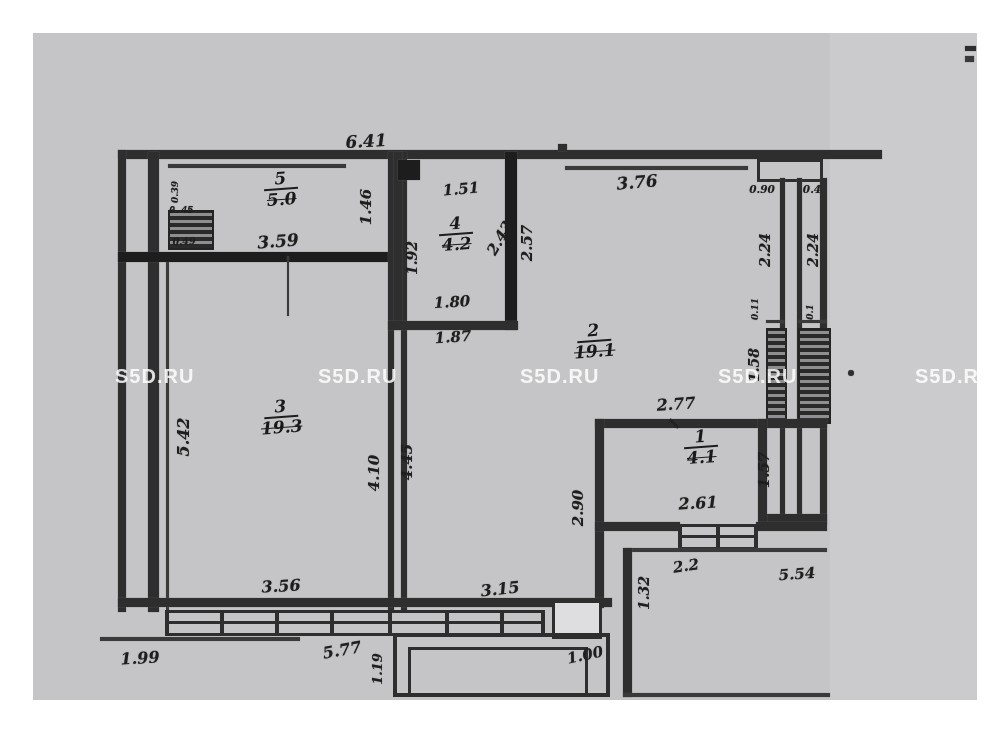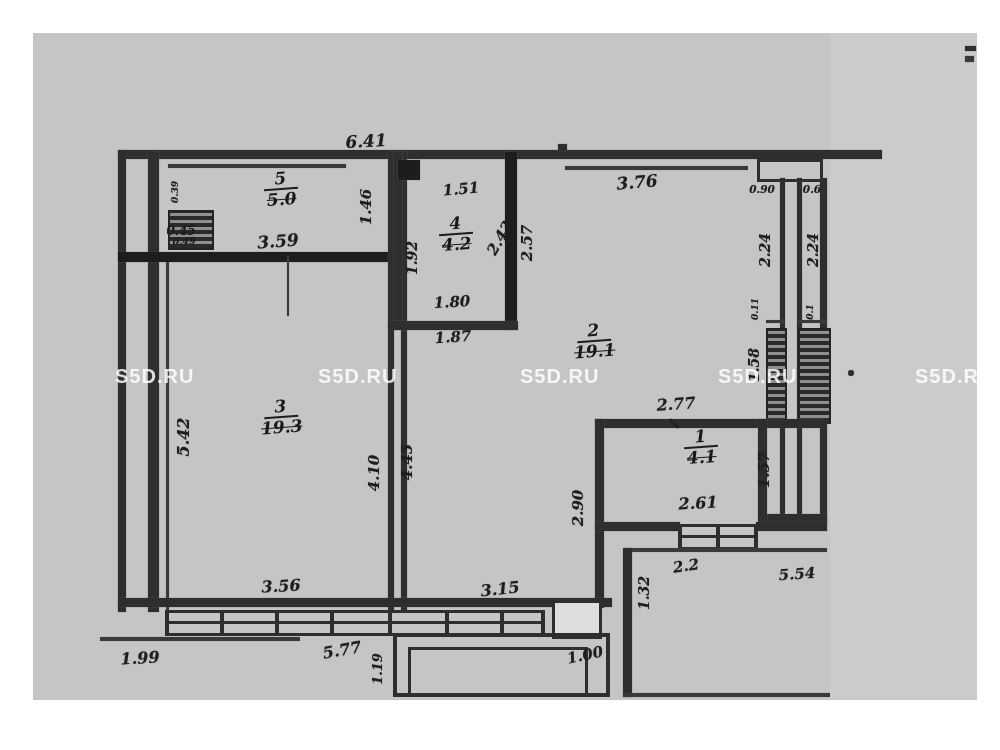--- a/index.html
+++ b/index.html
@@ -122,36 +122,36 @@
     <div class="area">19.3</div>
   </div>
   <div class="room" style="left:701px;top:428px;">
     <div class="num">1</div>
     <div class="area">4.1</div>
   </div>
 
   <div class="dim" style="left:366px;top:141px;font-size:17px;transform:translate(-50%,-50%) rotate(-3deg);">6.41</div>
   <div class="dim" style="left:637px;top:182px;font-size:17px;transform:translate(-50%,-50%) rotate(-5deg);">3.76</div>
   <div class="dim" style="left:762px;top:189px;font-size:10.5px;">0.90</div>
-  <div class="dim" style="left:812px;top:189px;font-size:10.5px;">0.6</div>
+  <div class="dim" style="left:812px;top:189px;font-size:10.5px;">0.4</div>
   <div class="dim" style="left:278px;top:241px;font-size:17px;transform:translate(-50%,-50%) rotate(-4deg);">3.59</div>
   <div class="dim" style="left:461px;top:189px;transform:translate(-50%,-50%) rotate(-5deg);">1.51</div>
   <div class="dim" style="left:452px;top:302px;transform:translate(-50%,-50%) rotate(-3deg);">1.80</div>
   <div class="dim" style="left:453px;top:337px;transform:translate(-50%,-50%) rotate(-4deg);">1.87</div>
   <div class="dim" style="left:676px;top:404px;font-size:16px;transform:translate(-50%,-50%) rotate(-4deg);">2.77</div>
   <div class="dim" style="left:698px;top:503px;font-size:16px;transform:translate(-50%,-50%) rotate(-3deg);">2.61</div>
   <div class="dim" style="left:281px;top:586px;font-size:16px;transform:translate(-50%,-50%) rotate(-3deg);">3.56</div>
   <div class="dim" style="left:500px;top:589px;font-size:16px;transform:translate(-50%,-50%) rotate(-6deg);">3.15</div>
   <div class="dim" style="left:686px;top:566px;transform:translate(-50%,-50%) rotate(-8deg);">2.2</div>
   <div class="dim" style="left:797px;top:574px;transform:translate(-50%,-50%) rotate(-4deg);">5.54</div>
   <div class="dim" style="left:342px;top:650px;font-size:16px;transform:translate(-50%,-50%) rotate(-10deg);">5.77</div>
   <div class="dim" style="left:140px;top:658px;font-size:16px;transform:translate(-50%,-50%) rotate(-3deg);">1.99</div>
   <div class="dim" style="left:585px;top:655px;transform:translate(-50%,-50%) rotate(-12deg);">1.00</div>
   <div class="dim" style="left:175px;top:192px;font-size:9px;transform:translate(-50%,-50%) rotate(-90deg);">0.39</div>
-  <div class="dim" style="left:181px;top:231px;font-size:12px;">0.45</div>
+  <div class="dim" style="left:181px;top:210px;font-size:10px;font-family:Liberation Mono, monospace;">0.45</div>
   <div class="dim" style="left:184px;top:241px;font-size:9.5px;transform:translate(-50%,-50%) rotate(-3deg);">0.49</div>
 
   <div class="dim" style="left:366px;top:207px;transform:translate(-50%,-50%) rotate(-90deg);">1.46</div>
   <div class="dim" style="left:412px;top:258px;font-size:14px;transform:translate(-50%,-50%) rotate(-90deg);">1.92</div>
   <div class="dim" style="left:500px;top:238px;transform:translate(-50%,-50%) rotate(-60deg);">2.43</div>
   <div class="dim" style="left:527px;top:243px;transform:translate(-50%,-50%) rotate(-90deg);">2.57</div>
   <div class="dim" style="left:765px;top:250px;font-size:14px;transform:translate(-50%,-50%) rotate(-90deg);">2.24</div>
   <div class="dim" style="left:813px;top:250px;font-size:14px;transform:translate(-50%,-50%) rotate(-90deg);">2.24</div>
   <div class="dim" style="left:755px;top:309px;font-size:9px;transform:translate(-50%,-50%) rotate(-90deg);">0.11</div>
   <div class="dim" style="left:810px;top:312px;font-size:9px;transform:translate(-50%,-50%) rotate(-90deg);">0.1</div>

